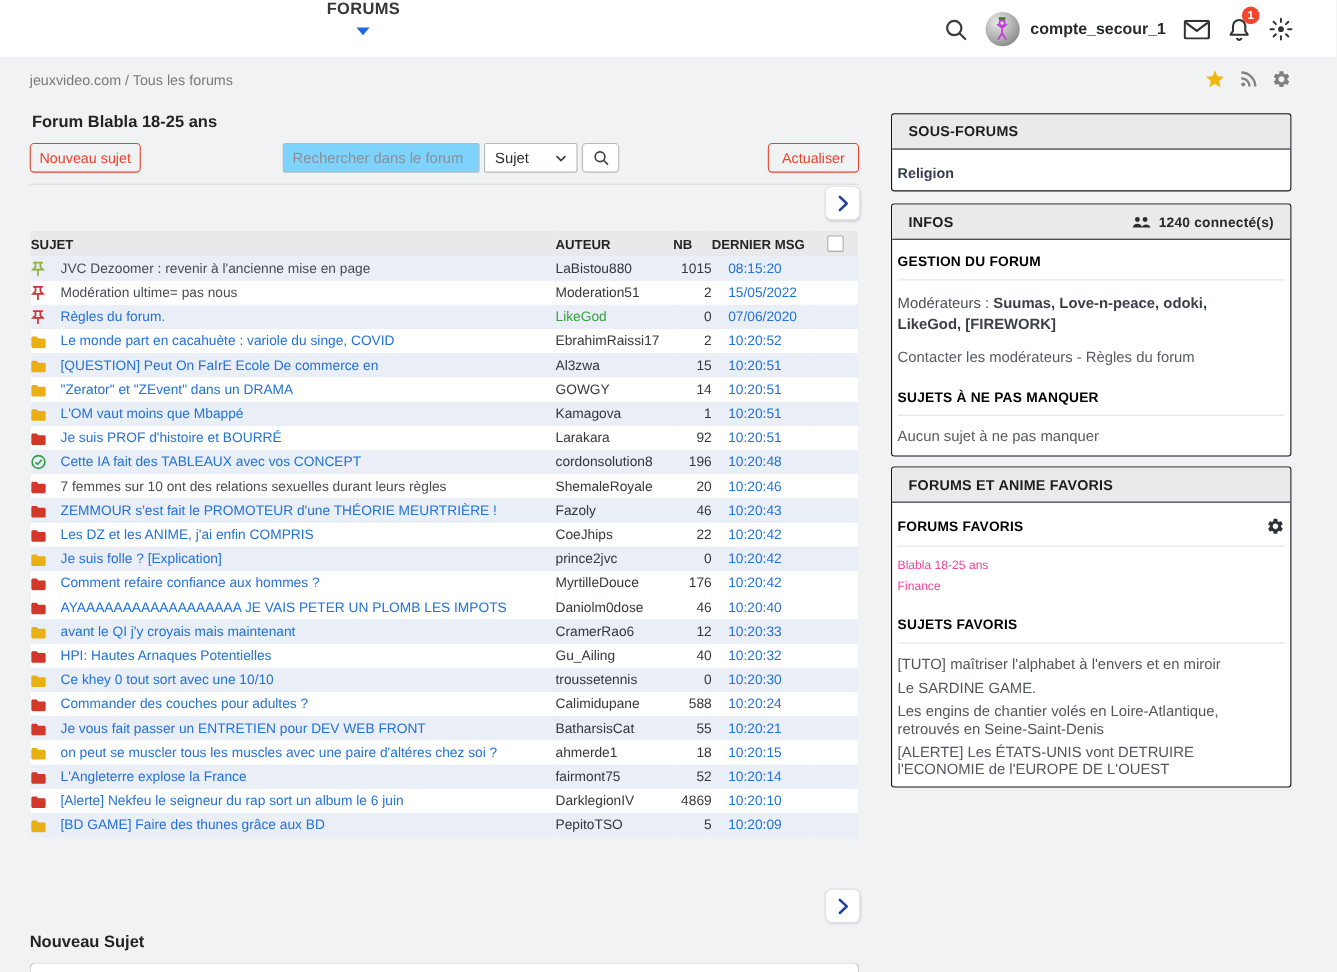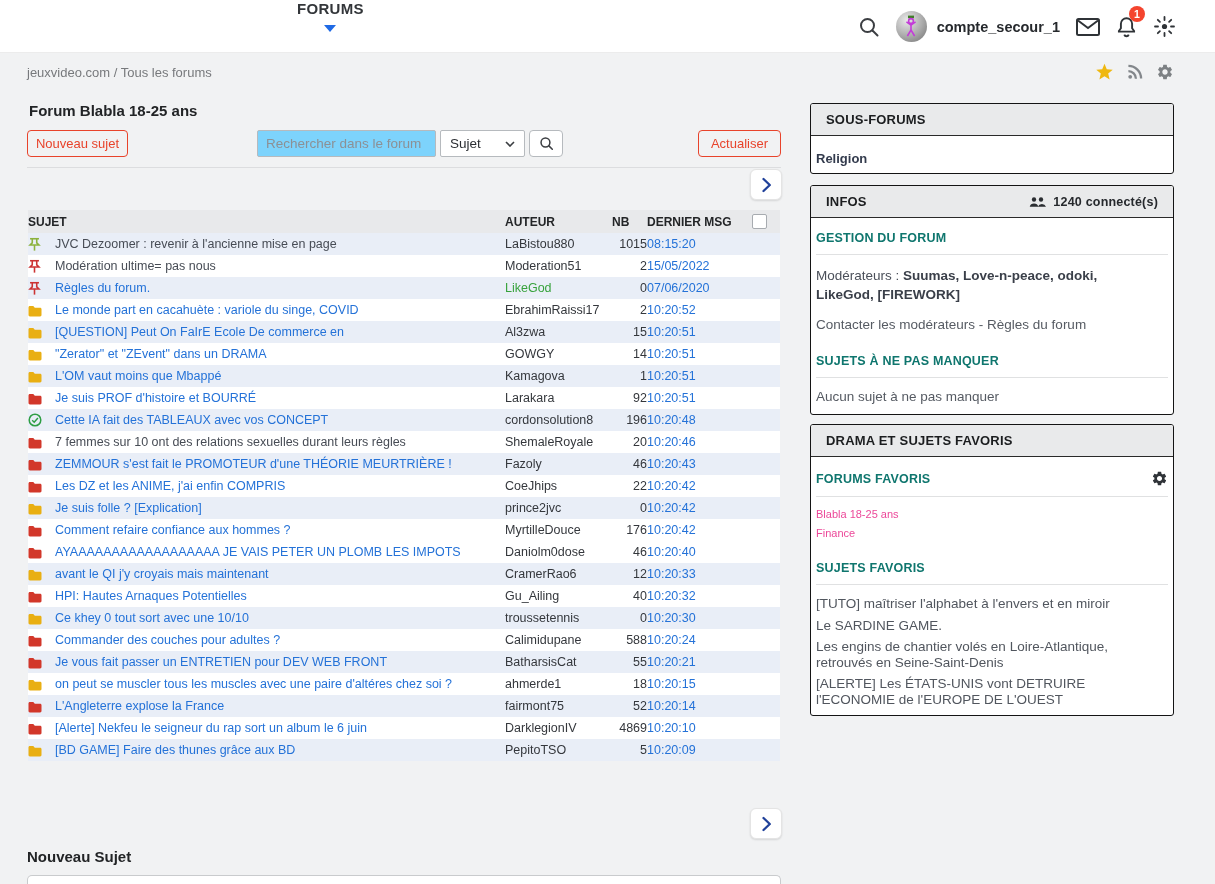--- a/index.html
+++ b/index.html
@@ -50,31 +50,31 @@
   tbody tr.alt{background:#e9eef7;}
   td.c-icon{padding-left:6px;}
   td.c-icon svg{vertical-align:middle;}
   td.c-title{padding-right:10px;}
   .tlink{color:#2472d8;cursor:pointer;}
   .tlink.read{color:#474c55;}
   td.c-author span{color:#34373c;cursor:pointer;}
   td.c-author span.agreen{color:#37a23c;}
   td.c-nb{text-align:right;color:#34373c;}
   td.c-last{padding-left:16px;}
-  td.c-last span{color:#2472d8;cursor:pointer;}
+  td.c-last span{color:#2472d8;cursor:pointer;margin-left:15px;}
   
   .sbox{position:absolute;left:810px;width:364px;background:#fff;border:1px solid #141414;border-radius:3px;box-sizing:border-box;overflow:hidden;}
   .sbox1{top:103px;height:71px;}
   .sbox2{top:185px;height:230px;}
   .sbox3{top:424px;height:292px;}
   .sbox-head{height:31px;background:#e9eaeb;border-bottom:1px solid #2a2a2a;display:flex;align-items:center;justify-content:space-between;padding:0 15px;font-size:13px;font-weight:bold;color:#1b1d1f;letter-spacing:.2px;}
   .sbox-head .right{display:flex;align-items:center;gap:7px;font-size:12.5px;color:#26292d;}
   .sbox-body{padding:13px 5px;}
   .sb-link{font-size:13px;font-weight:bold;color:#333b4d;cursor:pointer;}
-  .sub-head{font-size:12.5px;font-weight:bold;color:#0f766e;letter-spacing:.2px;}
+  .sub-head{font-size:12.5px;font-weight:bold;color:#000000;letter-spacing:.2px;}
   .divider{height:1px;background:#e0e1e2;margin:9px 0 11px;}
   .mods{font-size:13.5px;color:#4b505a;line-height:19px;width:330px;}
   .mods b{color:#3a3f49;cursor:pointer;}
   .contact-line{font-size:13.5px;color:#565b63;margin-top:13px;}
   .contact-line span{cursor:pointer;}
   .sub-head.mt{margin-top:22px;}
   .empty-line{font-size:13.5px;color:#565b63;}
   .fav-head-row{display:flex;align-items:center;justify-content:space-between;}
   .fav-link{display:block;font-size:11px;color:#ec4899;margin-bottom:7px;cursor:pointer;}
   .fav-subject{display:block;font-size:13.5px;color:#51565e;margin-bottom:6px;line-height:15.5px;width:312px;white-space:normal;cursor:pointer;}
@@ -504,21 +504,21 @@
       <span>Contacter les modérateurs</span><span> - </span><span>Règles du forum</span>
     </div>
     <div class="sub-head mt">SUJETS À NE PAS MANQUER</div>
     <div class="divider"></div>
     <div class="empty-line">Aucun sujet à ne pas manquer</div>
   </div>
 </div>
 
 <div class="sbox sbox3">
   <div class="sbox-head">
-    <span>DRAMA ET SUJETS FAVORIS</span>
+    <span>FORUMS ET ANIME FAVORIS</span>
   </div>
   <div class="sbox-body">
     <div class="fav-head-row">
       <span class="sub-head">FORUMS FAVORIS</span>
       <span class="icon-btn">
         <svg width="17" height="17" viewBox="0 0 24 24">
             <path fill="#2f3338" d="M19.14 12.94c.04-.3.06-.61.06-.94 0-.32-.02-.64-.07-.94l2.03-1.58c.18-.14.23-.41.12-.61l-1.92-3.32c-.12-.22-.37-.29-.59-.22l-2.39.96c-.5-.38-1.03-.7-1.62-.94l-.36-2.54c-.04-.24-.24-.41-.48-.41h-3.84c-.24 0-.43.17-.47.41l-.36 2.54c-.59.24-1.13.57-1.62.94l-2.39-.96c-.22-.08-.47 0-.59.22L2.74 8.87c-.12.21-.08.47.12.61l2.03 1.58c-.05.3-.09.63-.09.94s.02.64.07.94l-2.03 1.58c-.18.14-.23.41-.12.61l1.92 3.32c.12.22.37.29.59.22l2.39-.96c.5.38 1.03.7 1.62.94l.36 2.54c.05.24.24.41.48.41h3.84c.24 0 .44-.17.47-.41l.36-2.54c.59-.24 1.13-.56 1.62-.94l2.39.96c.22.08.47 0 .59-.22l1.92-3.32c.12-.22.07-.47-.12-.61l-2.01-1.58zM12 15.6c-1.98 0-3.6-1.62-3.6-3.6s1.62-3.6 3.6-3.6 3.6 1.62 3.6 3.6-1.62 3.6-3.6 3.6z"></path>
           </svg>
       </span>
     </div>

